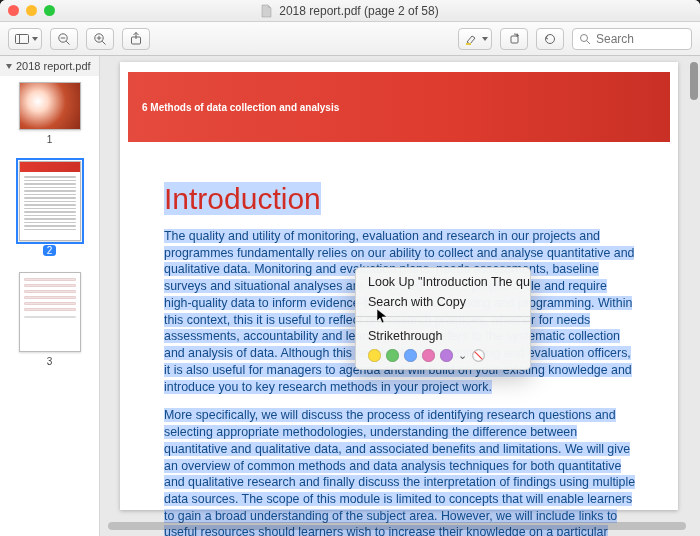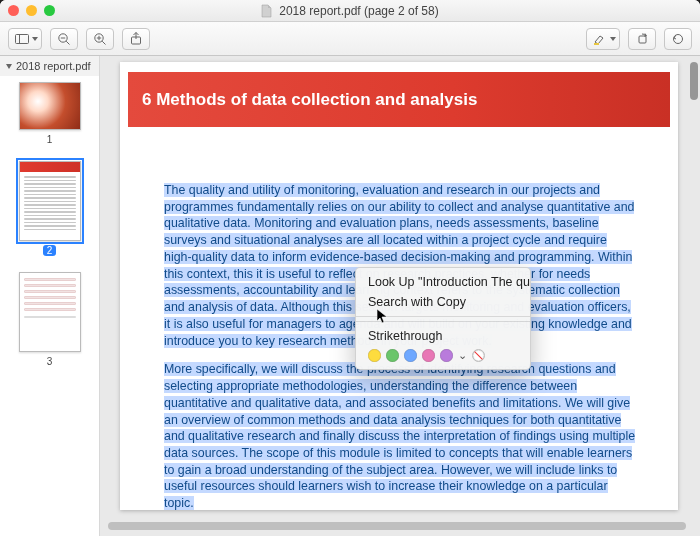--- a/index.html
+++ b/index.html
@@ -46,21 +46,21 @@
   
   .viewer{flex:1; background:#e9e9e9; position:relative; overflow:hidden;}
   .viewer-inner{position:absolute; inset:0; overflow:hidden;}
   .vscroll{position:absolute; right:2px; top:6px; bottom:26px; width:8px;}
   .vscroll .track{position:absolute; inset:0;}
   .vscroll .thumbv{position:absolute; left:0; width:8px; border-radius:4px; background:rgba(0,0,0,.35); top:0; height:38px;}
   .hscroll{position:absolute; left:8px; right:14px; bottom:6px; height:8px;}
   .hscroll .track{position:absolute; inset:0;}
   .hscroll .thumbh{position:absolute; top:0; height:8px; border-radius:4px; background:rgba(0,0,0,.18); left:0; right:0;}
   .page { position:absolute; left:20px; right:22px; top:6px; bottom:26px; background:#fff; box-shadow:0 1px 4px rgba(0,0,0,.25);}
-  .page-banner{position:absolute; left:8px; right:8px; top:10px; height:55px; background:linear-gradient(90deg,#e44a3d 0%, #dd3b2e 60%, #c93025 100%); display:flex; align-items:center; padding-left:14px; color:#fff; font-weight:600; font-size:17px;}
+  .page-banner{position:absolute; left:8px; right:8px; top:10px; height:70px; background:linear-gradient(90deg,#e44a3d 0%, #dd3b2e 60%, #c93025 100%); display:flex; align-items:center; padding-left:14px; color:#fff; font-weight:600; font-size:10px;}
   .page-content{position:absolute; left:44px; right:42px; top:120px; bottom:12px; display:flex; flex-direction:column; gap:12px;}
   .doc-h{font-family:"Georgia","Times New Roman",serif; color:#d12c23; font-size:30px; font-weight:400;}
   .doc-p{font-family:"Georgia","Times New Roman",serif; color:#114b8a; font-size:12.4px; line-height:1.35;} 
   .sel-text{background:rgba(60,130,255,0.30);}
   
   .ctxmenu{position:absolute; width:176px; background:rgba(245,245,245,0.98); border:1px solid rgba(0,0,0,.15); border-radius:5px; box-shadow:0 8px 24px rgba(0,0,0,.25); padding:4px 0; font-size:12.5px; color:#222;}
   .ctxmenu .mi{padding:3px 12px; white-space:nowrap; overflow:hidden; text-overflow:ellipsis; display:flex; align-items:center;}
   .ctxmenu .mi.sel{background:#2f72ff; color:#fff;}
   .ctxmenu .sep{height:1px; margin:4px 0; background:rgba(0,0,0,.12);}
   .swatches{display:flex; gap:5px; align-items:center; padding:3px 12px;}
@@ -151,20 +151,29 @@
         </span>
     </div>
     <div class="tb-btn">
       <span class="si">
           <svg width="14" height="12" viewBox="0 0 14 12">
             <circle cx="7" cy="6" r="4.5" fill="none" stroke="#666"></circle>
             <path d="M5 2l-2 3 2 1" fill="none" stroke="#666"></path>
           </svg>
         </span>
     </div>
+    <div class="search-field">
+      <span class="si">
+          <svg width="12" height="12" viewBox="0 0 12 12">
+            <circle cx="5" cy="5" r="3.5" fill="none" stroke="#888"></circle>
+            <line x1="7.8" y1="7.8" x2="11" y2="11" stroke="#888"></line>
+          </svg>
+        </span>
+      <input type="text" placeholder="Search" style="">
+    </div>
   </div>
 
   <div class="body">
 
     <div class="sidebar">
       <div class="sidebar-tabhdr">
         <span class="disclosure"></span>
         <span>2018 report.pdf</span>
       </div>
       <div class="thumbs">
@@ -215,20 +224,21 @@
       </div>
     </div>
 
     <div class="viewer">
       <div class="viewer-inner">
         <div class="page">
           <div class="page-banner">
             <span>6 Methods of data collection and analysis</span>
           </div>
           <div class="page-content">
+            <div class="doc-h"><span class="sel-text">Introduction</span></div>
             <div class="doc-p"><span class="sel-text">The quality and utility of monitoring, evaluation and research in our projects and programmes fundamentally relies on our ability to collect and analyse quantitative and qualitative data. Monitoring and evaluation plans, needs assessments, baseline surveys and situational analyses are all located within a project cycle and require high-quality data to inform evidence-based decision-making and programming. Within this context, this it is useful to reflect on research practices, whether for needs assessments, accountability and learning context refers to the systematic collection and analysis of data. Although this session targets monitoring and evaluation officers, it is also useful for managers to agenda and will build on your existing knowledge and introduce you to key research methods in your project work.</span></div>
             <div class="doc-p"><span class="sel-text">More specifically, we will discuss the process of identifying research questions and selecting appropriate methodologies, understanding the difference between quantitative and qualitative data, and associated benefits and limitations. We will give an overview of common methods and data analysis techniques for both quantitative and qualitative research and finally discuss the interpretation of findings using multiple data sources. The scope of this module is limited to concepts that will enable learners to gain a broad understanding of the subject area. However, we will include links to useful resources should learners wish to increase their knowledge on a particular topic.</span></div>
           </div>
         </div>
       </div>
       <div class="vscroll">
           <div class="track"></div>
           <div class="thumbv"></div>
         </div>
       <div class="hscroll">

